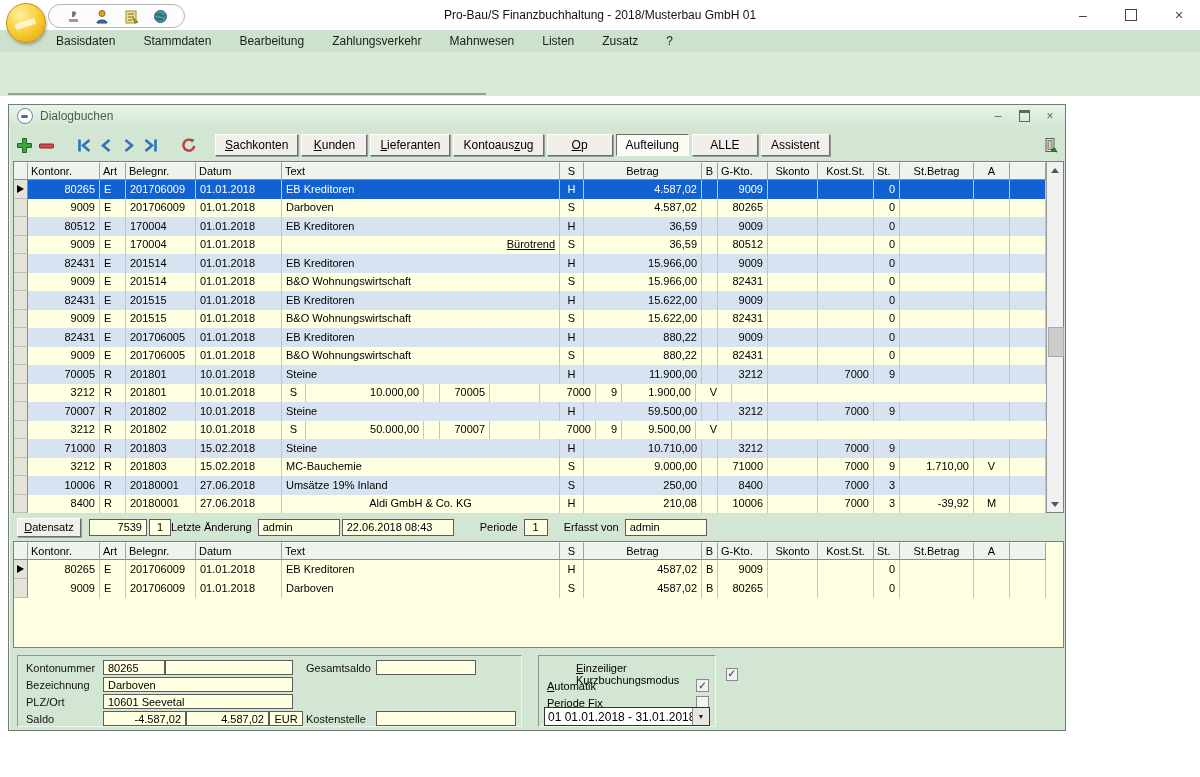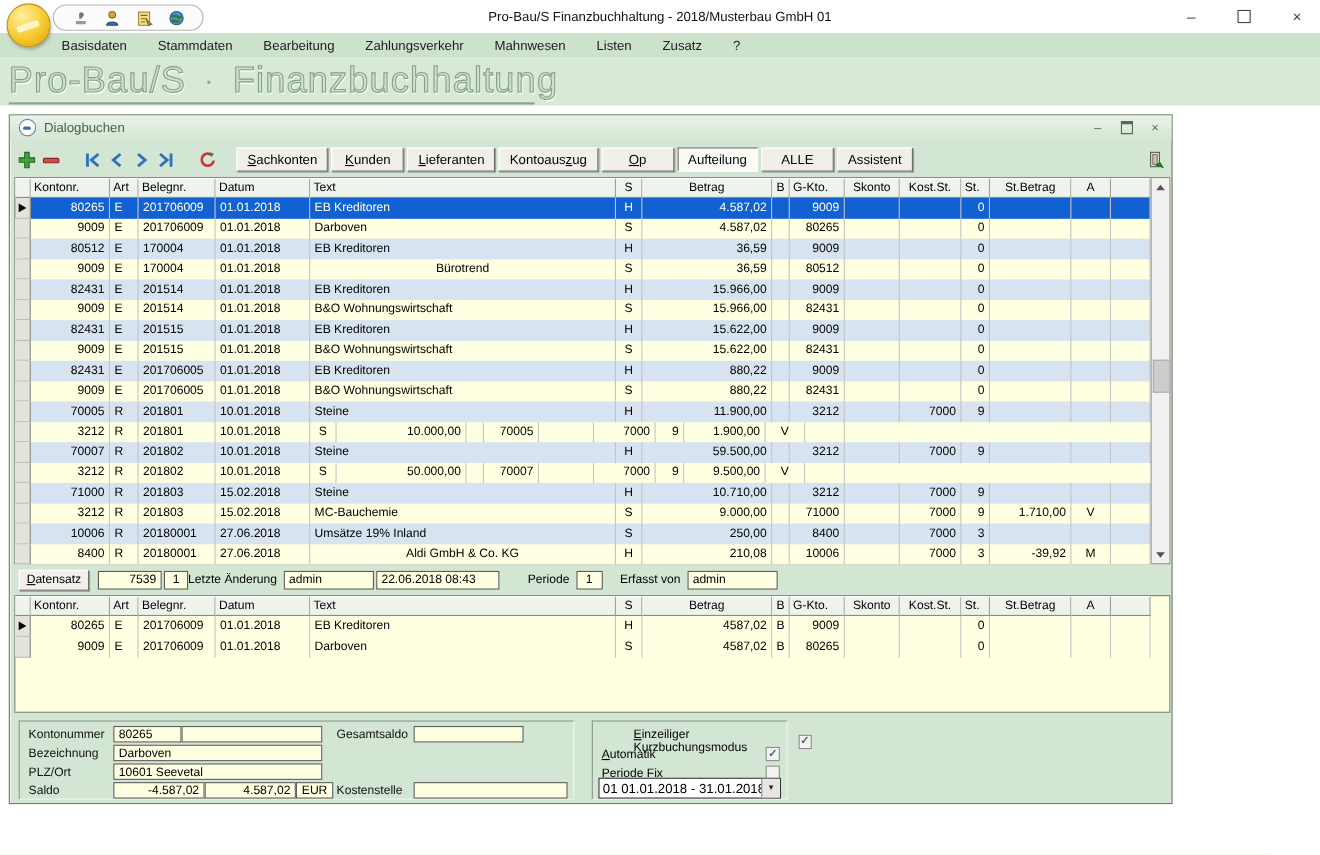--- a/index.html
+++ b/index.html
@@ -150,23 +150,20 @@
     <span class="menu-item">Stammdaten</span>
     <span class="menu-item">Bearbeitung</span>
     <span class="menu-item">Zahlungsverkehr</span>
     <span class="menu-item">Mahnwesen</span>
     <span class="menu-item">Listen</span>
     <span class="menu-item">Zusatz</span>
     <span class="menu-item">?</span>
   </div>
 
 <div class="banner">
-  <div class="banner-text">
-    <span>Pro-Bau/S</span><span class="sep">·</span><span>Finanzbuchhaltung</span>
-  </div>
   <div class="banner-underline"></div>
 </div>
 
 <div class="dialog">
 
   <div class="dlg-titlebar">
     <span class="dlg-icon"></span>
     <span class="dlg-title">Dialogbuchen</span>
     <span class="dlg-controls">
       <span class="wc">–</span>
@@ -311,21 +308,21 @@
           <div class="cell" style="width: 74px; text-align: right;"></div>
           <div class="cell" style="width: 36px; text-align: center;"></div>
           <div class="cell" style="width: 36px; text-align: left;"></div>
         </div>
         <div class="grid-row row-cream">
           <div class="cell marker"></div>
           <div class="cell" style="width: 72px; text-align: right;">9009</div>
           <div class="cell" style="width: 26px; text-align: left;">E</div>
           <div class="cell" style="width: 70px; text-align: left;">170004</div>
           <div class="cell" style="width: 86px; text-align: left;">01.01.2018</div>
-          <div class="cell" style="width: 278px; text-align: center;">Bürotrend</div>
+          <div class="cell" style="width: 278px; text-align: right; text-decoration: underline;">Bürotrend</div>
           <div class="cell" style="width: 24px; text-align: center;">S</div>
           <div class="cell" style="width: 118px; text-align: right;">36,59</div>
           <div class="cell" style="width: 16px; text-align: center;"></div>
           <div class="cell" style="width: 50px; text-align: right;">80512</div>
           <div class="cell" style="width: 50px; text-align: right;"></div>
           <div class="cell" style="width: 56px; text-align: right;"></div>
           <div class="cell" style="width: 26px; text-align: right;">0</div>
           <div class="cell" style="width: 74px; text-align: right;"></div>
           <div class="cell" style="width: 36px; text-align: center;"></div>
           <div class="cell" style="width: 36px; text-align: left;"></div>

